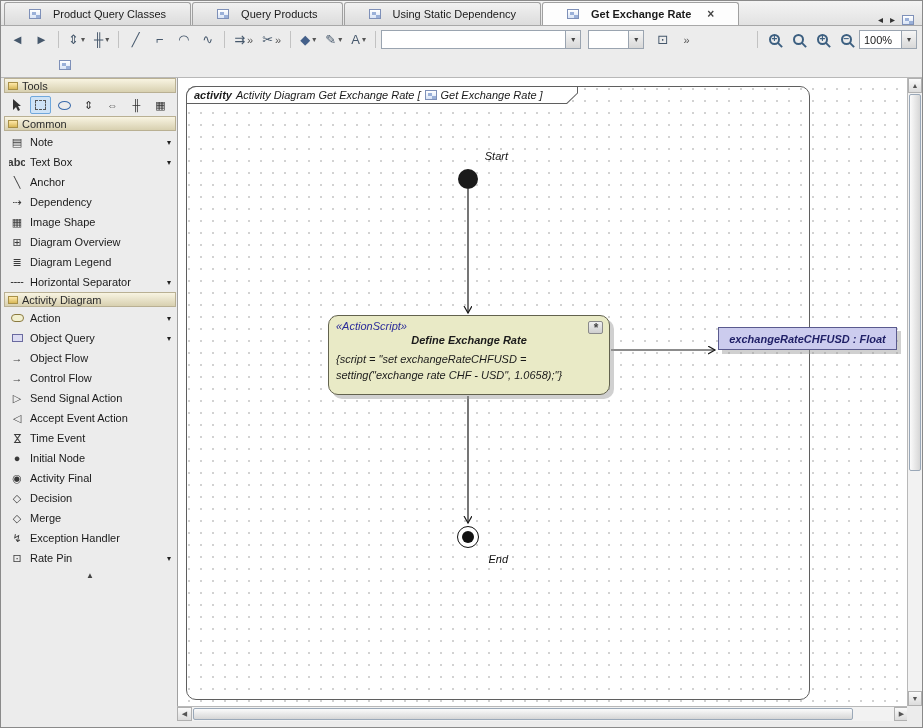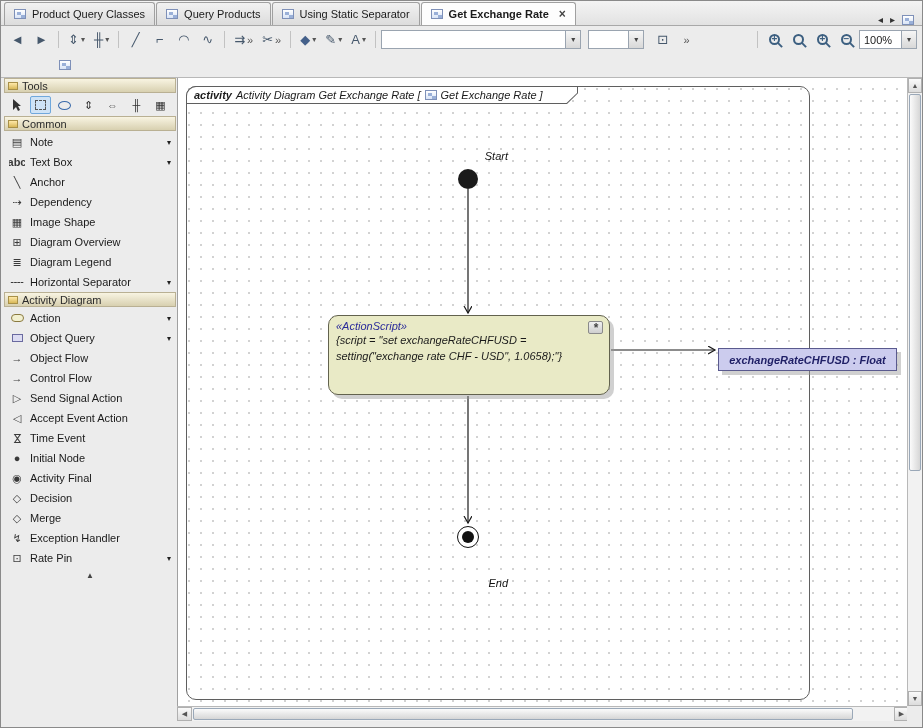--- a/index.html
+++ b/index.html
@@ -1,21 +1,21 @@
 <!DOCTYPE html>
 <html><head>
 <meta charset="utf-8">
 <style>
   * { box-sizing: border-box; margin: 0; padding: 0; }
   body { font-family: "Liberation Sans", "DejaVu Sans", sans-serif; font-size: 11px; color: #1a1a1a; background: #fff; }
   .window { position: relative; width: 923px; height: 728px; background: #ececec; border: 1px solid #8a8a8a; overflow: hidden; }
 
   
   .tabbar { position: absolute; left: 0; top: 0; width: 100%; height: 25px; background: linear-gradient(#f4f4f4, #e2e2e2); border-bottom: 1px solid #a8a8a8; display: flex; align-items: flex-end; padding-left: 3px; }
-  .tab { display: flex; align-items: center; gap: 6px; height: 23px; padding: 0 9px; border: 1px solid #a0a0a0; border-bottom: none; border-radius: 3px 3px 0 0; background: linear-gradient(#f1f1f1, #dcdcdc); margin-right: 1px; white-space: nowrap; }
+  .tab { display: flex; align-items: center; gap: 12px; height: 23px; padding: 0 24px; border: 1px solid #a0a0a0; border-bottom: none; border-radius: 3px 3px 0 0; background: linear-gradient(#f1f1f1, #dcdcdc); margin-right: 1px; white-space: nowrap; }
   .tab.active { background: #fdfdfd; font-weight: bold; }
   .closex { font-weight: bold; color: #444; margin-left: 4px; font-size: 12px; line-height: 1; }
   .tabnav { margin-left: auto; display: flex; align-items: center; gap: 7px; padding: 0 8px; color: #333; font-size: 10px; }
   .dicon { width: 12px; height: 10px; border: 1px solid #7e90b8; background: linear-gradient(#ffffff, #d9e4f6); position: relative; flex: none; }
   .dicon::after { content: ""; position: absolute; left: 2px; top: 2px; width: 4px; height: 3px; background: #9ab0d8; box-shadow: 4px 3px 0 #9ab0d8; }
 
   
   .toolbar { position: absolute; left: 0; top: 26px; width: 100%; height: 25px; display: flex; align-items: center; padding: 0 5px; gap: 1px; }
   .toolbar2 { position: absolute; left: 0; top: 52px; width: 100%; height: 23px; display: flex; align-items: center; padding-left: 52px; }
   .tbtn { height: 21px; min-width: 23px; padding: 0 3px; display: flex; align-items: center; justify-content: center; gap: 2px; color: #46586c; font-size: 13px; border: 1px solid transparent; border-radius: 2px; flex: none; }
@@ -58,21 +58,21 @@
   .fh { position: absolute; left: -1px; top: -1px; width: 392px; height: 18px; background: #5f5f5f; clip-path: polygon(0 0, 100% 0, 100% 40%, calc(100% - 11px) 100%, 0 100%); border-top-left-radius: 10px; }
   .fh-in { position: absolute; left: 1px; top: 1px; width: 390px; height: 16px; background: #fff; clip-path: polygon(0 0, 100% 0, 100% 38%, calc(100% - 10.5px) 100%, 0 100%); border-top-left-radius: 9px; display: flex; align-items: center; gap: 4px; padding: 0 10px 0 7px; white-space: nowrap; }
   .edges { position: absolute; left: 0; top: 0; pointer-events: none; }
   .node-label { position: absolute; width: 80px; text-align: right; color: #111; }
   .initial-node { position: absolute; left: 280px; top: 91px; width: 20px; height: 20px; border-radius: 50%; background: #1a1a1a; }
   .action-node { position: absolute; left: 150px; top: 237px; width: 282px; height: 80px; background: #e9eac6; border: 1px solid #62624e; border-radius: 10px; box-shadow: 4px 4px 0 rgba(150,150,150,0.45); padding: 4px 7px; }
   .action-node .st { color: #2b2b9a; }
   .action-node .nm { text-align: center; font-weight: bold; margin: 2px 0 5px; }
   .action-node .sc { line-height: 16px; }
   .script-badge { position: absolute; right: 6px; top: 5px; width: 15px; height: 13px; border: 1px solid #8a8a8a; background: linear-gradient(#f0f0f0, #cfcfcf); border-radius: 2px; display: flex; align-items: center; justify-content: center; font-weight: bold; font-size: 12px; color: #444; line-height: 1; }
-  .object-node { position: absolute; left: 540px; top: 270px; width: 179px; height: 23px; background: #ccccee; border: 1px solid #5a5a8e; box-shadow: 4px 4px 0 rgba(150,150,150,0.45); display: flex; align-items: center; justify-content: center; font-weight: bold; color: #1f1f66; }
+  .object-node { position: absolute; left: 540px; top: 249px; width: 179px; height: 23px; background: #ccccee; border: 1px solid #5a5a8e; box-shadow: 4px 4px 0 rgba(150,150,150,0.45); display: flex; align-items: center; justify-content: center; font-weight: bold; color: #1f1f66; }
   .final-node { position: absolute; left: 279px; top: 448px; width: 22px; height: 22px; border: 1px solid #111; border-radius: 50%; background: #fff; display: flex; align-items: center; justify-content: center; }
   .final-node .dot { width: 12px; height: 12px; border-radius: 50%; background: #111; }
 
   
   .vscroll { position: absolute; right: 0; top: 77px; width: 15px; height: 628px; background: #f2f2f2; border-left: 1px solid #b8b8b8; }
   .sbtn { position: absolute; display: flex; align-items: center; justify-content: center; font-size: 7px; color: #555; background: linear-gradient(#fafafa, #dcdcdc); border: 1px solid #b0b0b0; }
   .vscroll .sbtn { left: 0; width: 14px; height: 15px; }
   .vscroll .sbtn.top { top: 0; }
   .vscroll .sbtn.bottom { bottom: 0; }
   .vthumb { position: absolute; left: 1px; top: 16px; width: 12px; height: 377px; background: linear-gradient(90deg, #fbfbfb, #d6d6d6); border: 1px solid #9aa8b8; border-radius: 2px; }
@@ -93,21 +93,21 @@
     <div class="tab">
       <span class="dicon"></span>
       <span>Product Query Classes</span>
     </div>
     <div class="tab">
       <span class="dicon"></span>
       <span>Query Products</span>
     </div>
     <div class="tab">
       <span class="dicon"></span>
-      <span>Using Static Separator</span>
+      <span>Using Static Dependency</span>
     </div>
     <div class="tab active">
       <span class="dicon"></span>
       <span>Get Exchange Rate</span>
       <span class="closex">×</span>
     </div>
     <div class="tabnav">
       <span>◂</span>
       <span>▸</span>
       <span class="dicon"></span>
@@ -380,35 +380,36 @@
       <line x1="290" y1="111" x2="290" y2="235" stroke="#1a1a1a" stroke-width="1.2" marker-end="url(#arr)"></line>
       <line x1="433" y1="272" x2="537" y2="272" stroke="#1a1a1a" stroke-width="1.2" marker-end="url(#arr)"></line>
       <line x1="290" y1="318" x2="290" y2="445" stroke="#1a1a1a" stroke-width="1.2" marker-end="url(#arr)"></line>
     </svg>
 
     <div class="node-label" style="left:250px; top:72px;">Start</div>
     <div class="initial-node"></div>
 
     <div class="action-node">
       <div class="st">«ActionScript»</div>
+      <div class="nm">Define Exchange Rate</div>
       <div class="sc">{script = "set exchangeRateCHFUSD =</div>
       <div class="sc">setting("exchange rate CHF - USD", 1.0658);"}</div>
       <div class="script-badge">
           <span>*</span>
         </div>
     </div>
 
     <div class="object-node">
       <span>exchangeRateCHFUSD : Float</span>
     </div>
 
     <div class="final-node">
         <span class="dot"></span>
       </div>
-    <div class="node-label" style="left:250px; top:475px;margin-top:24px;">End</div>
+    <div class="node-label" style="left:250px; top:475px;">End</div>
   </div>
 
   <div class="vscroll">
     <div class="sbtn top">▲</div>
     <div class="vthumb"></div>
     <div class="sbtn bottom">▼</div>
   </div>
   <div class="hscroll">
     <div class="sbtn left">◀</div>
     <div class="hthumb"></div>

